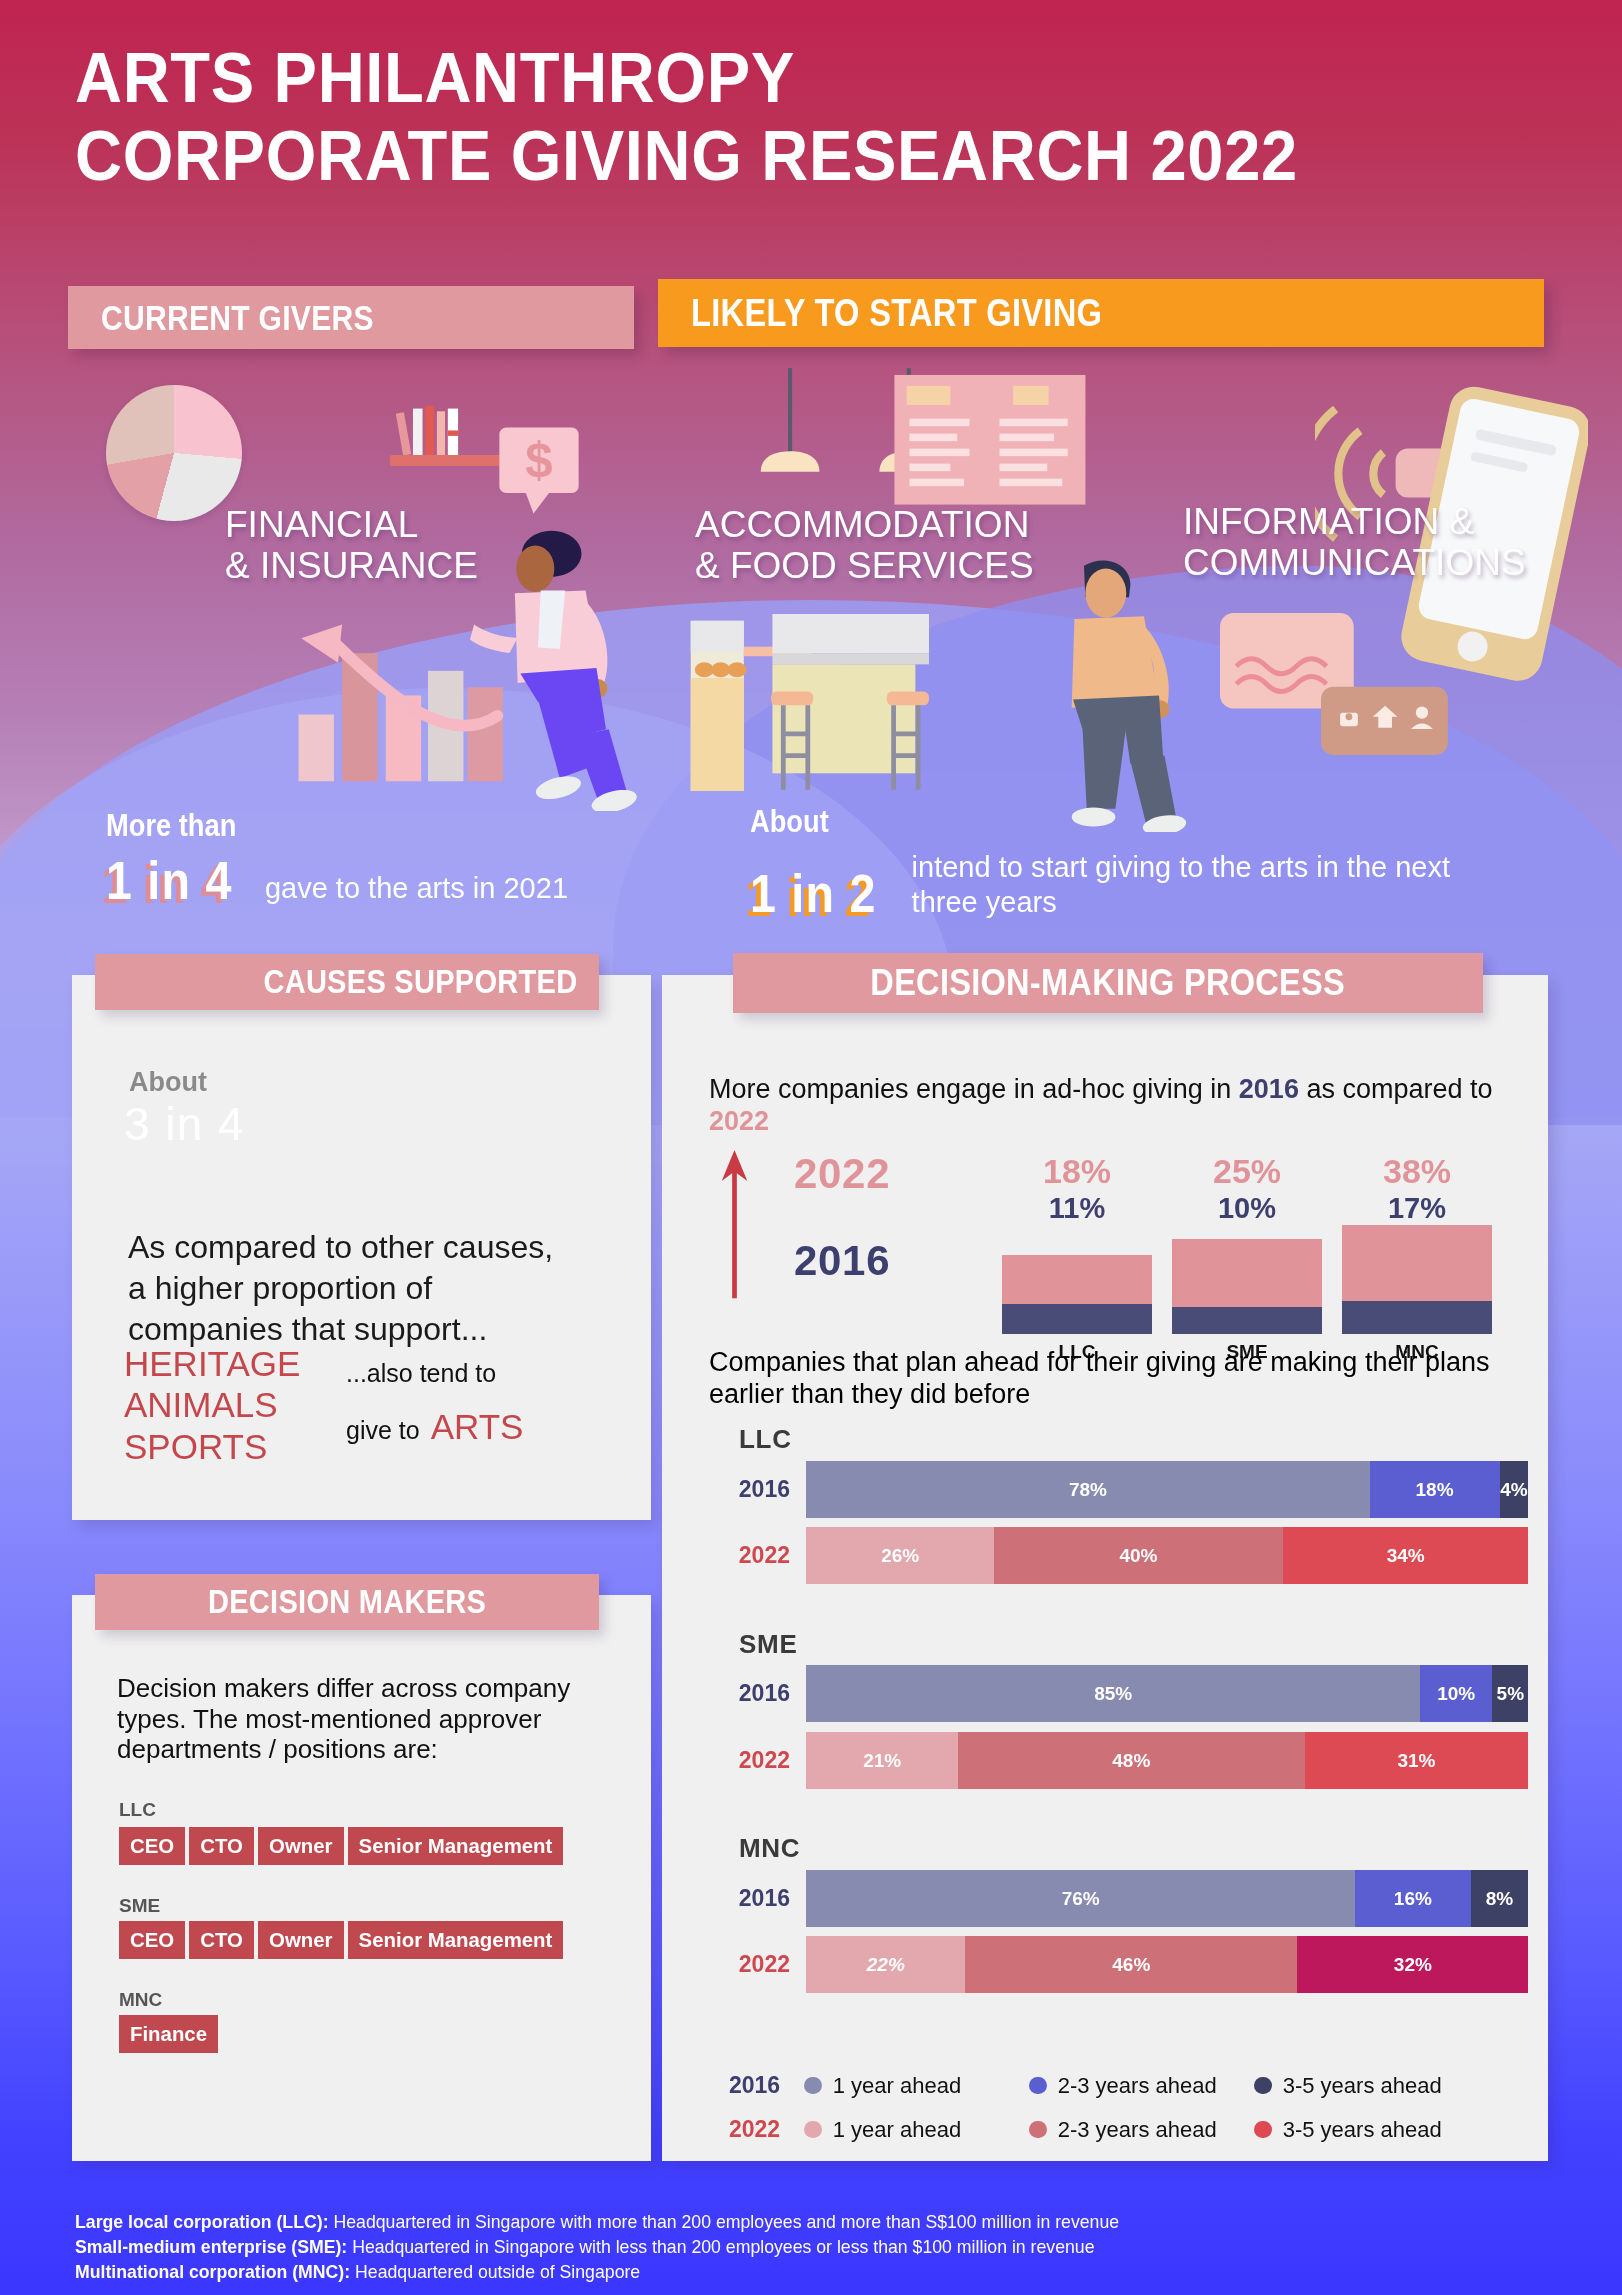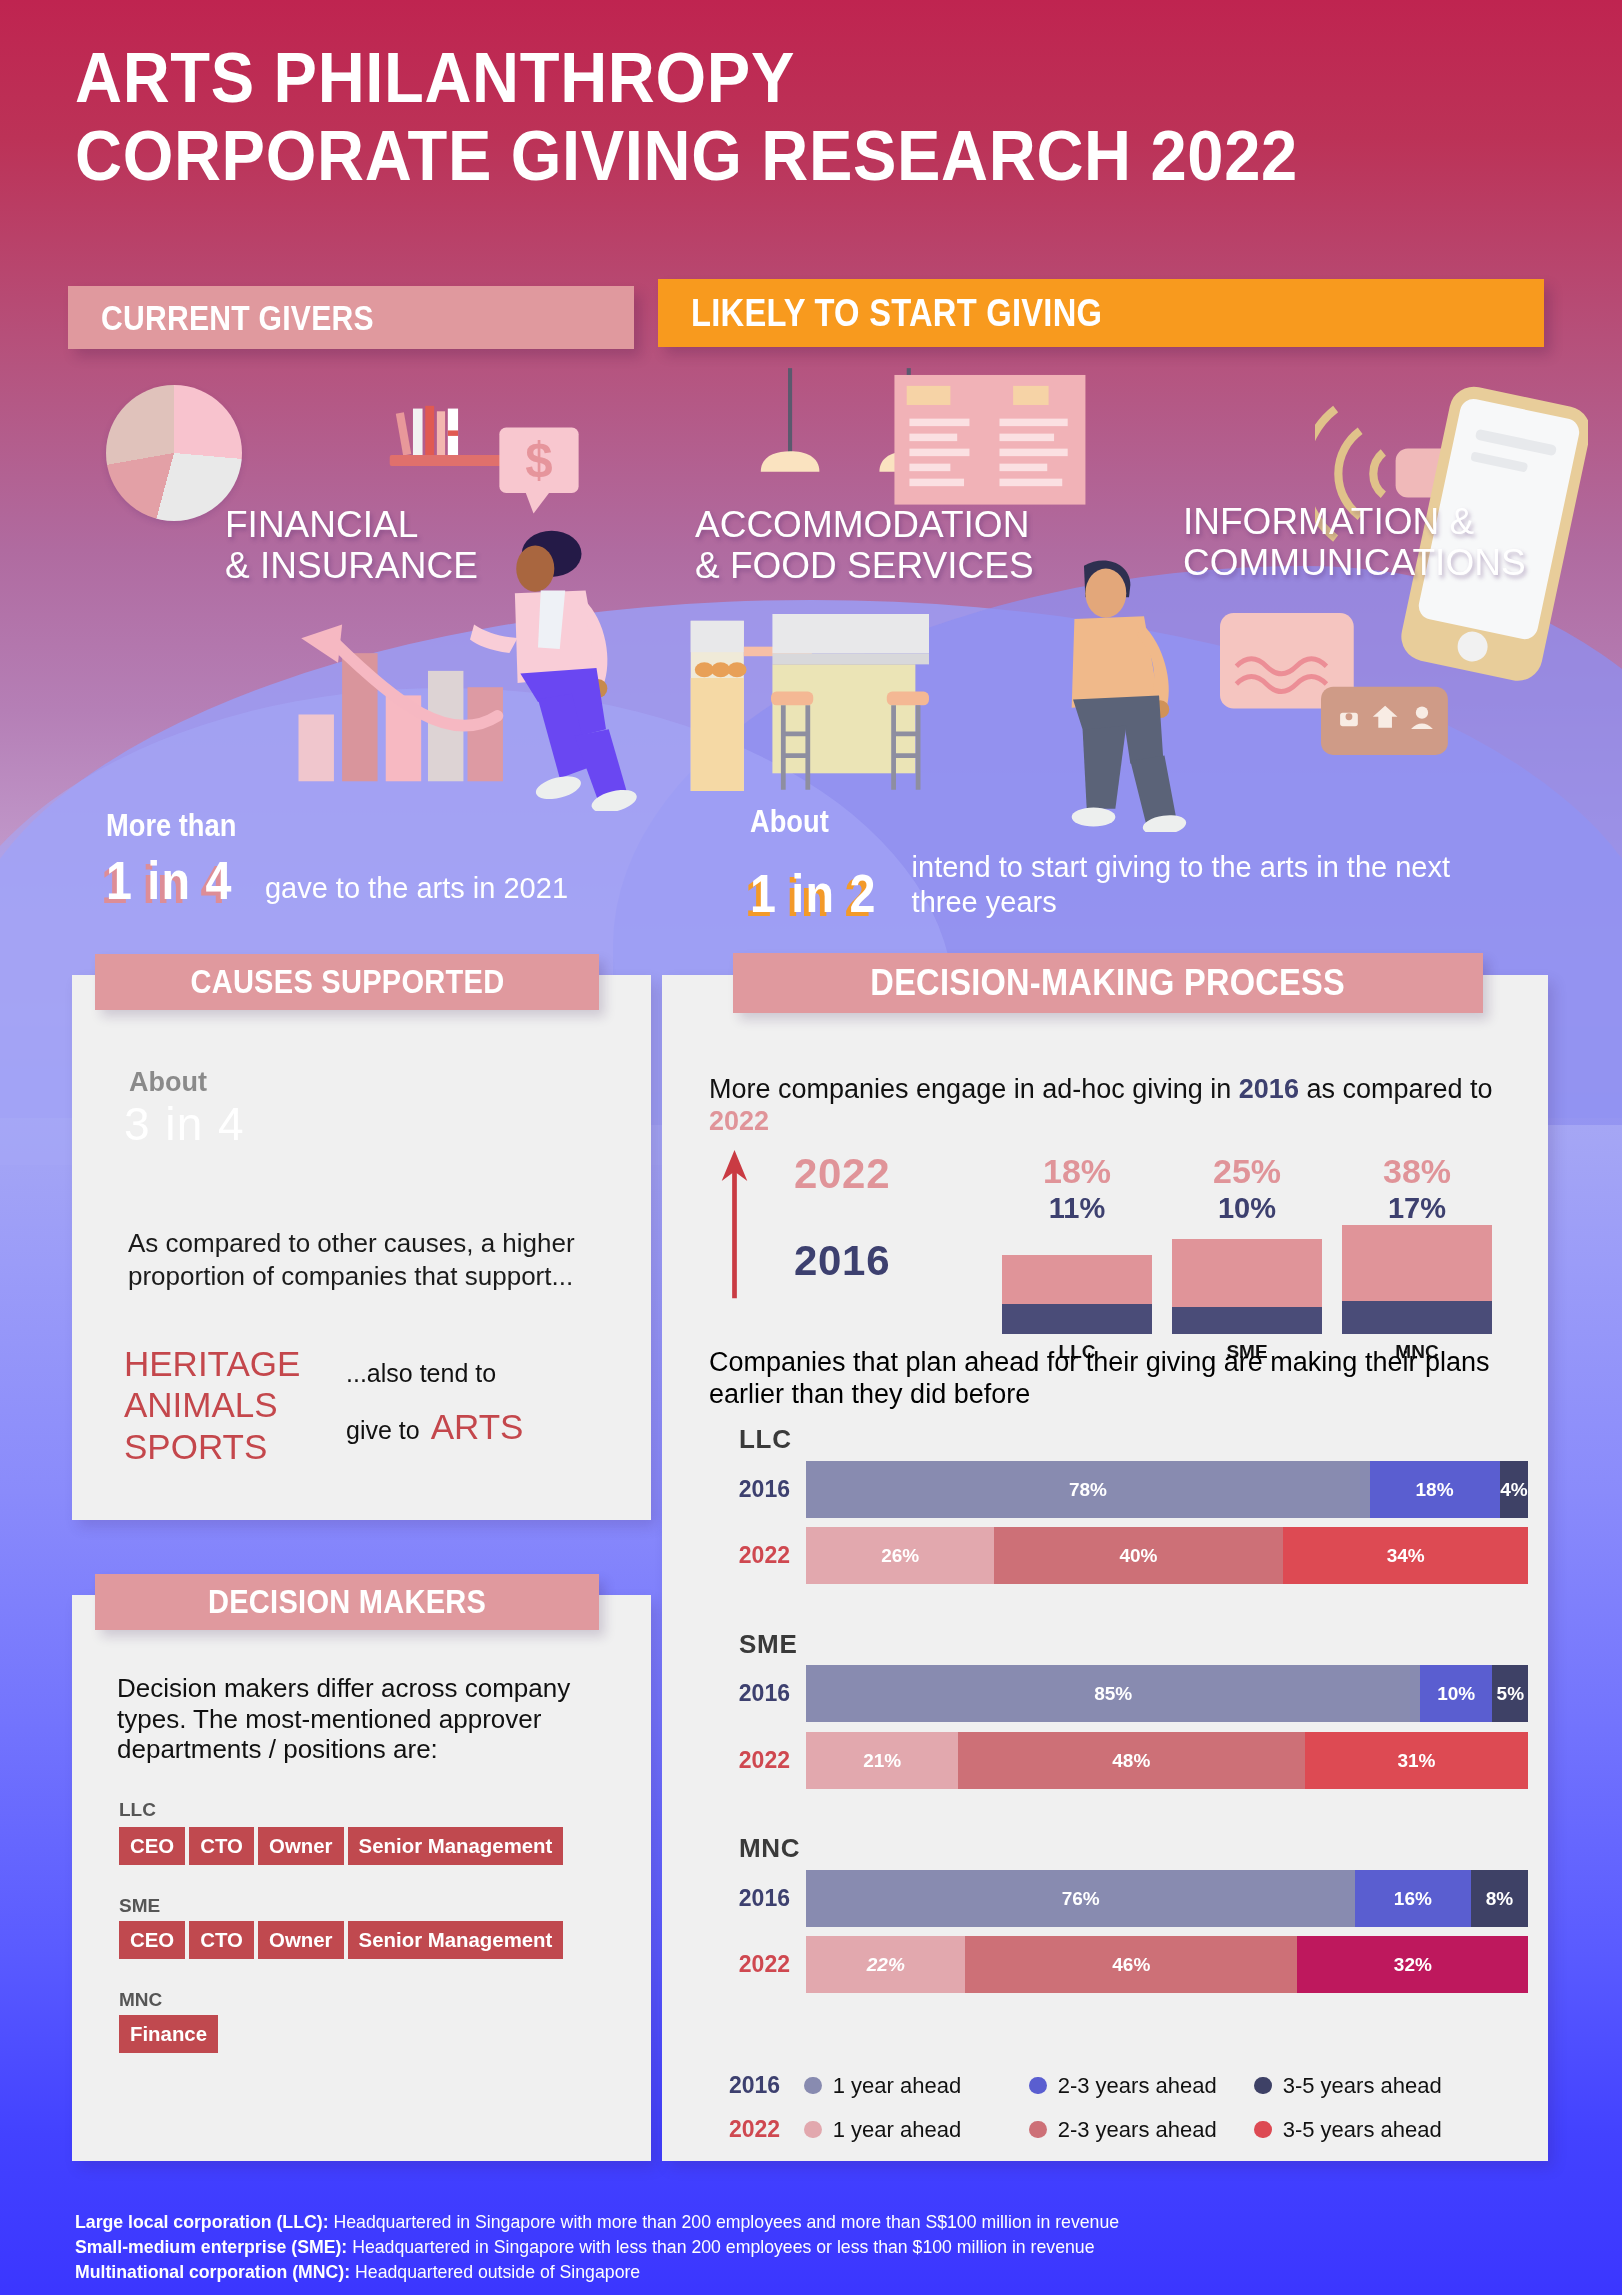--- a/index.html
+++ b/index.html
@@ -144,30 +144,30 @@
   #panel-causes{left:72px;top:975px;width:579px;height:545px;}
   #panel-decmakers{left:72px;top:1595px;width:579px;height:566px;}
   #panel-process{left:662px;top:975px;width:886px;height:1186px;}
 
   .panel-head{
     position:absolute;background:#e0999e;color:#fff;font-weight:bold;
     display:flex;align-items:center;justify-content:center;
     box-shadow:5.5px 6.8px 11px rgba(50,20,80,.18);
   }
   .panel-head span{font-size:33px;letter-spacing:0.3px;transform:scaleX(.88);white-space:nowrap;}
-  #head-causes{left:95px;top:954px;width:504px;height:56px;}
+  #head-causes{left:95px;top:954px;width:504px;height:56px;justify-content:flex-end;}
   #head-decmakers{left:95px;top:1574px;width:504px;height:56px;}
   #head-process{left:733px;top:953px;width:750px;height:60px;}
   #head-process span{font-size:37px;}
 
   
   #causes-about{position:absolute;left:129px;top:1067px;font-size:27px;font-weight:bold;color:#8a8a8a;}
   #causes-3in4{position:absolute;left:124px;top:1097px;font-size:46px;font-weight:normal;color:#ffffff;letter-spacing:1.4px;}
   #causes-multi{position:absolute;left:300px;top:1101px;font-size:26px;color:#1b1b1b;line-height:1.2;width:286px;}
-  #causes-compare{position:absolute;left:128px;top:1227px;font-size:26px;color:#1b1b1b;line-height:1.28;width:450px;}
+  #causes-compare{position:absolute;left:128px;top:1227px;font-size:32px;color:#1b1b1b;line-height:1.28;width:450px;}
   #causes-list{position:absolute;left:124px;top:1343px;font-size:35px;color:#c4474c;line-height:1.18;}
   #causes-also{position:absolute;left:346px;top:1360px;font-size:25px;color:#111;line-height:1.1;}
   #causes-giveto{position:absolute;left:346px;top:1407px;font-size:25px;color:#111;display:flex;align-items:baseline;gap:11px;}
   #causes-arts{font-size:35px;color:#c4474c;}
 
   
   #dm-intro{position:absolute;left:117px;top:1673px;width:477px;font-size:26px;color:#111;line-height:1.18;}
   .dm-group-label{position:absolute;font-size:19px;font-weight:bold;color:#565656;}
   .dm-chips{position:absolute;display:flex;gap:4.1px;}
   .chip{background:#c0494f;color:#fff;font-weight:bold;font-size:20.4px;

